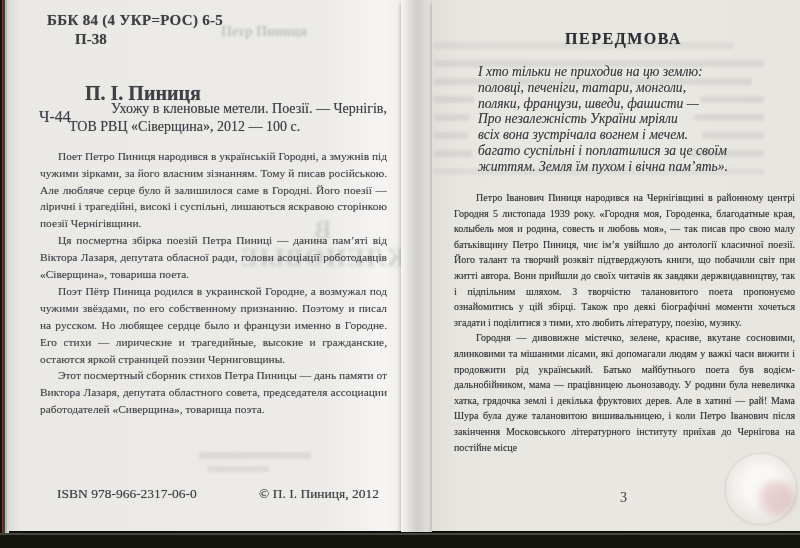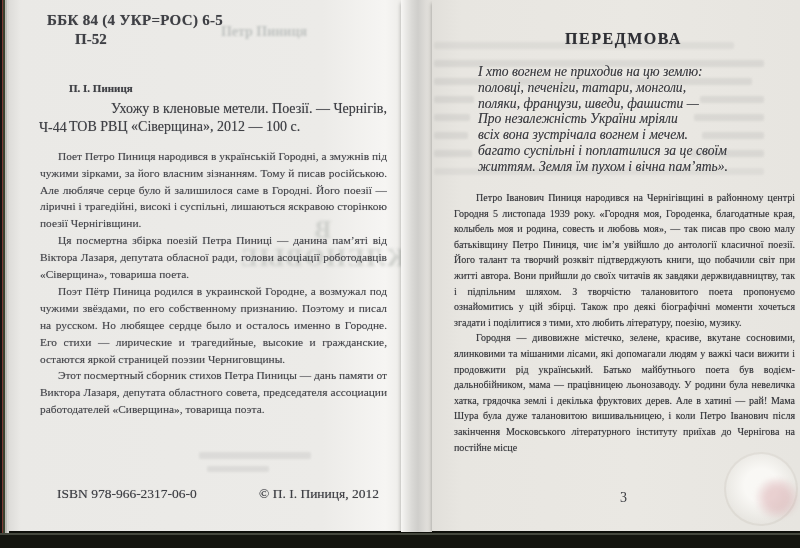--- a/index.html
+++ b/index.html
@@ -35,22 +35,22 @@
   .page-right{
     left:432px;width:368px;
     background:linear-gradient(90deg,#e1dfda 0,#e8e6e1 8%,#eae8e3 55%,#e7e5e0 100%);
     box-shadow:0 3px 4px rgba(0,0,0,0.35);
   }
 
   
   .scan-text{color:#3f4045;text-shadow:0 0 0.7px rgba(70,70,76,0.55);}
   .bbk{position:absolute;left:38px;top:12px;font-size:15px;font-weight:bold;letter-spacing:0.3px;}
   .bbk-code{position:absolute;left:66px;top:31px;font-size:15px;font-weight:bold;}
-  .author-head{position:absolute;left:60px;top:82px;font-size:11px;font-weight:bold;}
-  .cat-code{position:absolute;left:30px;top:108px;font-size:14px;margin-top:12px;}
+  .author-head{position:absolute;left:76px;top:82px;font-size:20px;font-weight:bold;}
+  .cat-code{position:absolute;left:30px;top:108px;font-size:16px;}
   .catalog{position:absolute;left:60px;top:100px;width:325px;font-size:14px;line-height:17.5px;text-indent:42px;}
   .annot{position:absolute;left:31px;top:148px;width:347px;}
   .annot p{margin:0;font-size:11.4px;line-height:16.8px;text-align:justify;text-indent:18px;color:#46474c;text-shadow:0 0 0.7px rgba(80,80,86,0.5);}
   .annot p.ru{margin-top:1px;}
   .isbn-row{position:absolute;left:48px;top:486px;width:322px;display:flex;justify-content:space-between;font-size:13.5px;}
 
   
   .ghost{color:#c3c5c2;filter:blur(1px);position:absolute;}
   .ghost-header{left:175px;top:24px;width:160px;text-align:center;font-size:14px;font-weight:bold;color:#c0c3c1;}
   .ghost-title{
@@ -82,32 +82,32 @@
 </style>
 </head>
 <body>
 
 <div class="photo">
 
   <div class="page page-left">
     <div class="ghost ghost-header">Петр Пиниця</div>
 
     <div class="scan-text bbk">ББК 84 (4 УКР=РОС) 6-5</div>
-    <div class="scan-text bbk-code">П-52</div>
+    <div class="scan-text bbk-code">П-38</div>
 
     <div class="scan-text author-head">П. І. Пиниця</div>
     <div class="scan-text cat-code">Ч-44</div>
     <div class="scan-text catalog">Ухожу в кленовые метели. Поезії. — Чернігів, ТОВ РВЦ «Сіверщина», 2012 — 100 с.</div>
 
     <div class="ghost ghost-title">В КЛЕНОВЫЕ</div>
 
     <div class="annot">
       <p>Поет Петро Пиниця народився в українській Городні, а змужнів під чужими зірками, за його власним зізнанням. Тому й писав російською. Але любляче серце було й залишилося саме в Городні. Його поезії — ліричні і трагедійні, високі і суспільні, лишаються яскравою сторінкою поезії Чернігівщини.</p>
       <p>Ця посмертна збірка поезій Петра Пиниці — данина пам’яті від Віктора Лазаря, депутата обласної ради, голови асоціації роботодавців «Сіверщина», товариша поета.</p>
-      <p class="ru">Поэт Пётр Пиница родился в украинской Городне, а возмужал под чужими звёздами, по его собственному признанию. Поэтому и писал на русском. Но любящее сердце было и осталось именно в Городне. Его стихи — лирические и трагедийные, высокие и гражданские, остаются яркой страницей поэзии Черниговщины.</p>
+      <p class="ru">Поэт Пётр Пиница родился в украинской Городне, а возмужал под чужими звёздами, по его собственному признанию. Поэтому и писал на русском. Но любящее сердце было и французи именно в Городне. Его стихи — лирические и трагедийные, высокие и гражданские, остаются яркой страницей поэзии Черниговщины.</p>
       <p>Этот посмертный сборник стихов Петра Пиницы — дань памяти от Виктора Лазаря, депутата областного совета, председателя ассоциации работодателей «Сиверщина», товарища поэта.</p>
     </div>
 
     <div class="ghost-bar" style="left:190px;top:452px;width:112px;height:7px;"></div>
     <div class="ghost-bar" style="left:198px;top:466px;width:62px;height:6px;"></div>
 
     <div class="scan-text isbn-row">
       <span>ISBN 978-966-2317-06-0</span>
       <span>© П. І. Пиниця, 2012</span>
     </div>
@@ -126,21 +126,21 @@
     <div class="ghost-bar" style="left:262px;top:114px;width:70px;height:7px;"></div>
     <div class="ghost-bar" style="left:2px;top:132px;width:34px;height:7px;"></div>
     <div class="ghost-bar" style="left:270px;top:132px;width:62px;height:7px;"></div>
     <div class="ghost-bar" style="left:2px;top:150px;width:38px;height:7px;"></div>
     <div class="ghost-bar" style="left:258px;top:150px;width:74px;height:7px;"></div>
     <div class="ghost-bar" style="left:2px;top:168px;width:330px;height:7px;opacity:.7;"></div>
 
     <div class="fore-title">ПЕРЕДМОВА</div>
 
     <div class="epigraph">
-      <div>І хто вогнем не приходив на цю землю:</div>
+      <div>І хто тільки не приходив на цю землю:</div>
       <div>половці, печеніги, татари, монголи,</div>
       <div>поляки, французи, шведи, фашисти —</div>
       <div>Про незалежність України мріяли</div>
       <div>всіх вона зустрічала вогнем і мечем.</div>
       <div>багато суспільні і поплатилися за це своїм</div>
       <div>життям. Земля їм пухом і вічна пам’ять».</div>
     </div>
 
     <div class="fore-body">
       <p>Петро Іванович Пиниця народився на Чернігівщині в районному центрі Городня 5 листопада 1939 року. «Городня моя, Городенка, благодатные края, колыбель моя и родина, совесть и любовь моя», — так писав про свою малу батьківщину Петро Пиниця, чиє ім’я увійшло до антології класичної поезії. Його талант та творчий розквіт підтверджують книги, що побачили світ при житті автора. Вони прийшли до своїх читачів як завдяки держвидавництву, так і підпільним шляхом. З творчістю талановитого поета пропонуємо ознайомитись у цій збірці. Також про деякі біографічні моменти хочеться згадати і поділитися з тими, хто любить літературу, поезію, музику.</p>

